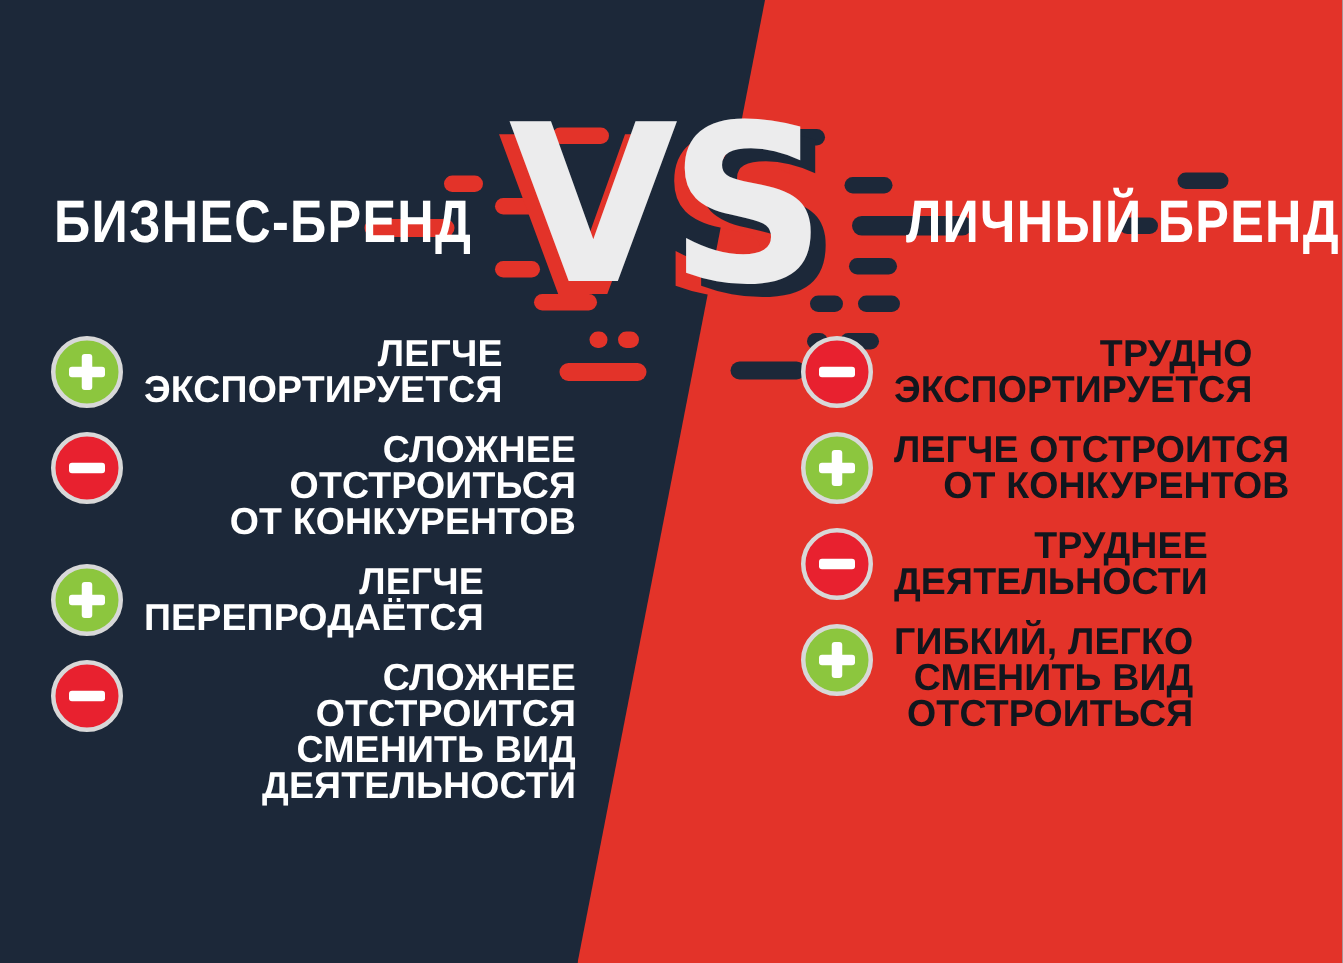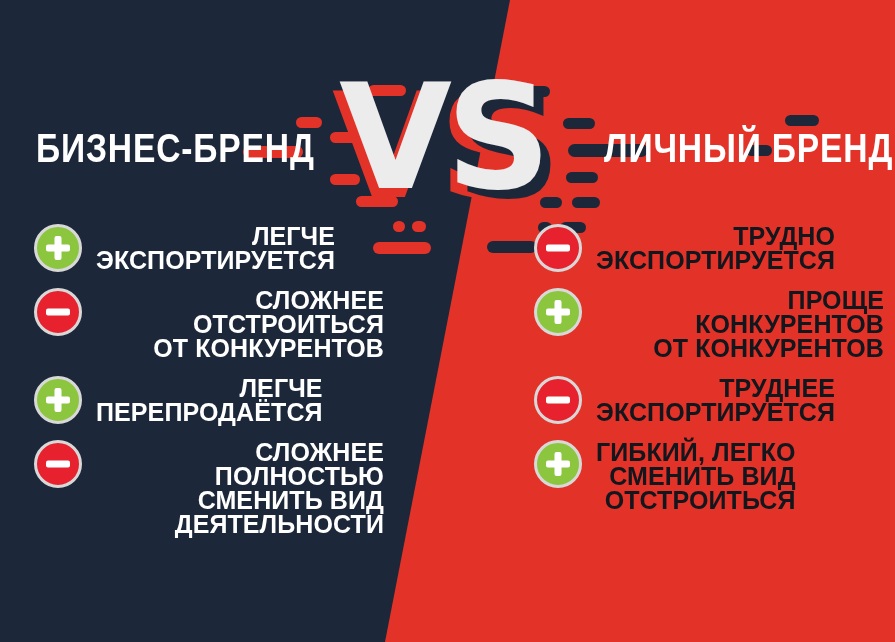--- a/index.html
+++ b/index.html
@@ -196,48 +196,48 @@
         <div class="bar bar-h"></div>
         <div class="bar bar-v"></div>
       </div>
       <div class="item-text">ЛЕГЧЕ
 ПЕРЕПРОДАЁТСЯ</div>
     </div>
     <div class="list-item">
       <div class="badge minus">
         <div class="bar bar-h"></div>
       </div>
-      <div class="item-text">СЛОЖНЕЕ ПОЛНОСТЬЮ
+      <div class="item-text">СЛОЖНЕЕ ОТСТРОИТСЯ
 СМЕНИТЬ ВИД
 ДЕЯТЕЛЬНОСТИ</div>
     </div>
   </div>
 
   <div class="list list-right">
     <div class="list-item">
       <div class="badge minus">
         <div class="bar bar-h"></div>
       </div>
       <div class="item-text">ТРУДНО
 ЭКСПОРТИРУЕТСЯ</div>
     </div>
     <div class="list-item">
       <div class="badge plus">
         <div class="bar bar-h"></div>
         <div class="bar bar-v"></div>
       </div>
-      <div class="item-text">ПРОЩЕ КОНКУРЕНТОВ
+      <div class="item-text">ЛЕГЧЕ ОТСТРОИТСЯ
 ОТ КОНКУРЕНТОВ</div>
     </div>
     <div class="list-item">
       <div class="badge minus">
         <div class="bar bar-h"></div>
       </div>
       <div class="item-text">ТРУДНЕЕ
-ЭКСПОРТИРУЕТСЯ</div>
+ДЕЯТЕЛЬНОСТИ</div>
     </div>
     <div class="list-item">
       <div class="badge plus">
         <div class="bar bar-h"></div>
         <div class="bar bar-v"></div>
       </div>
       <div class="item-text">ГИБКИЙ, ЛЕГКО
 СМЕНИТЬ ВИД
 ОТСТРОИТЬСЯ</div>
     </div>

